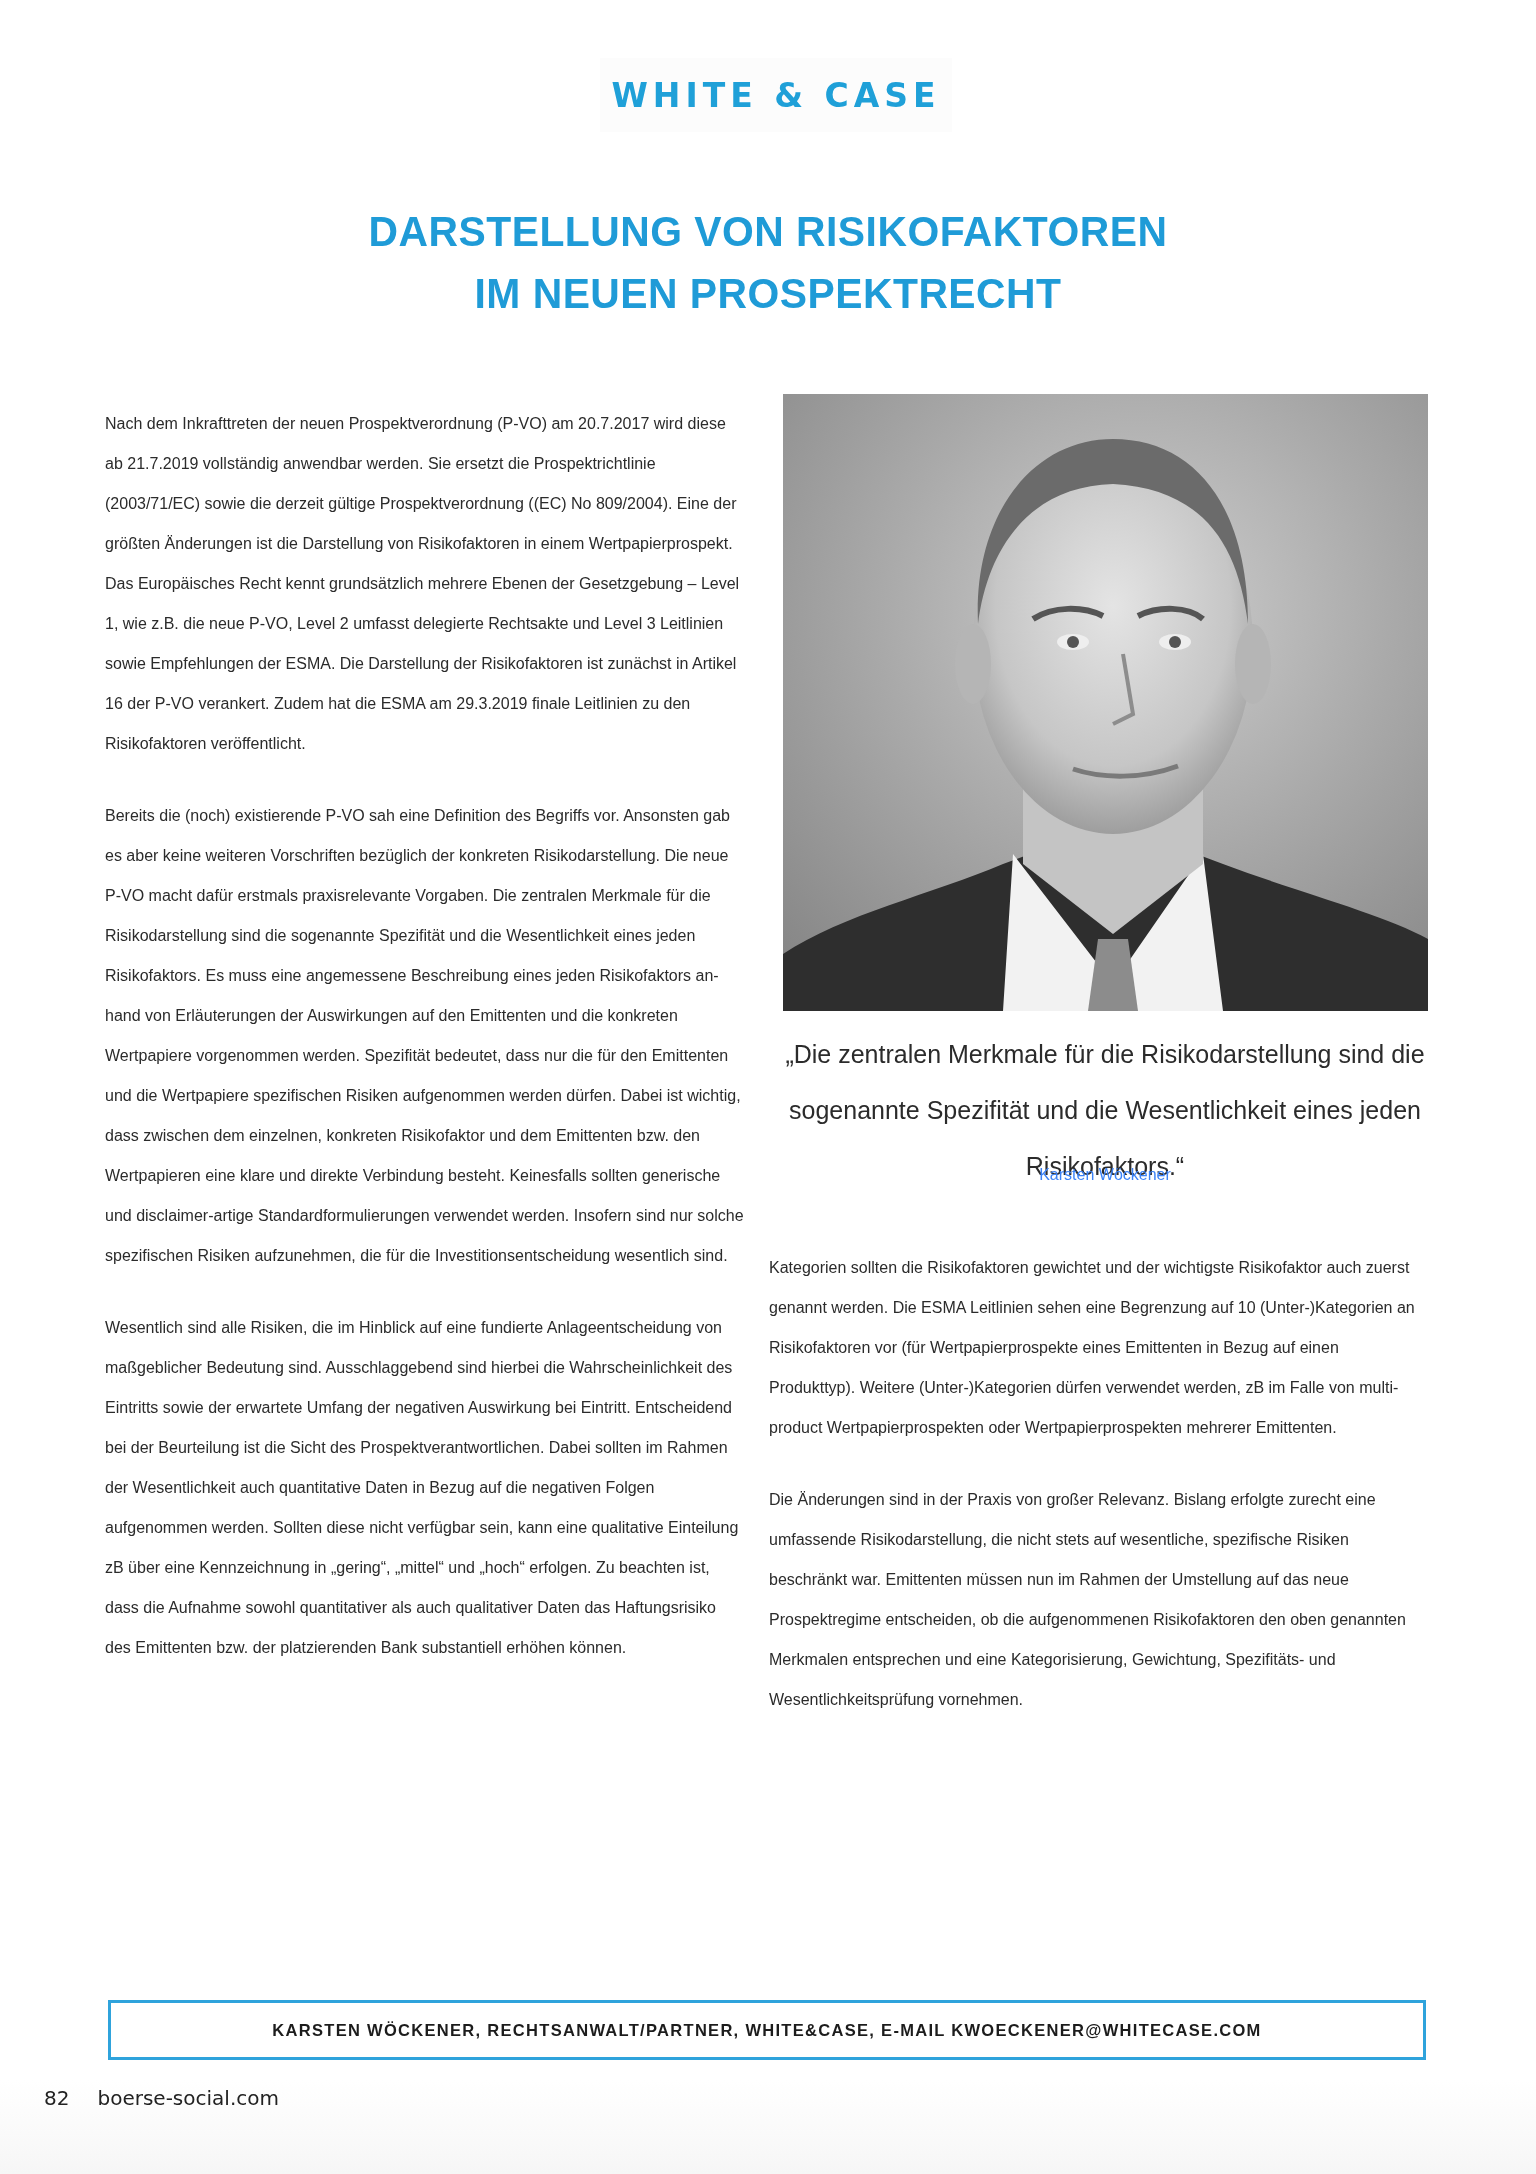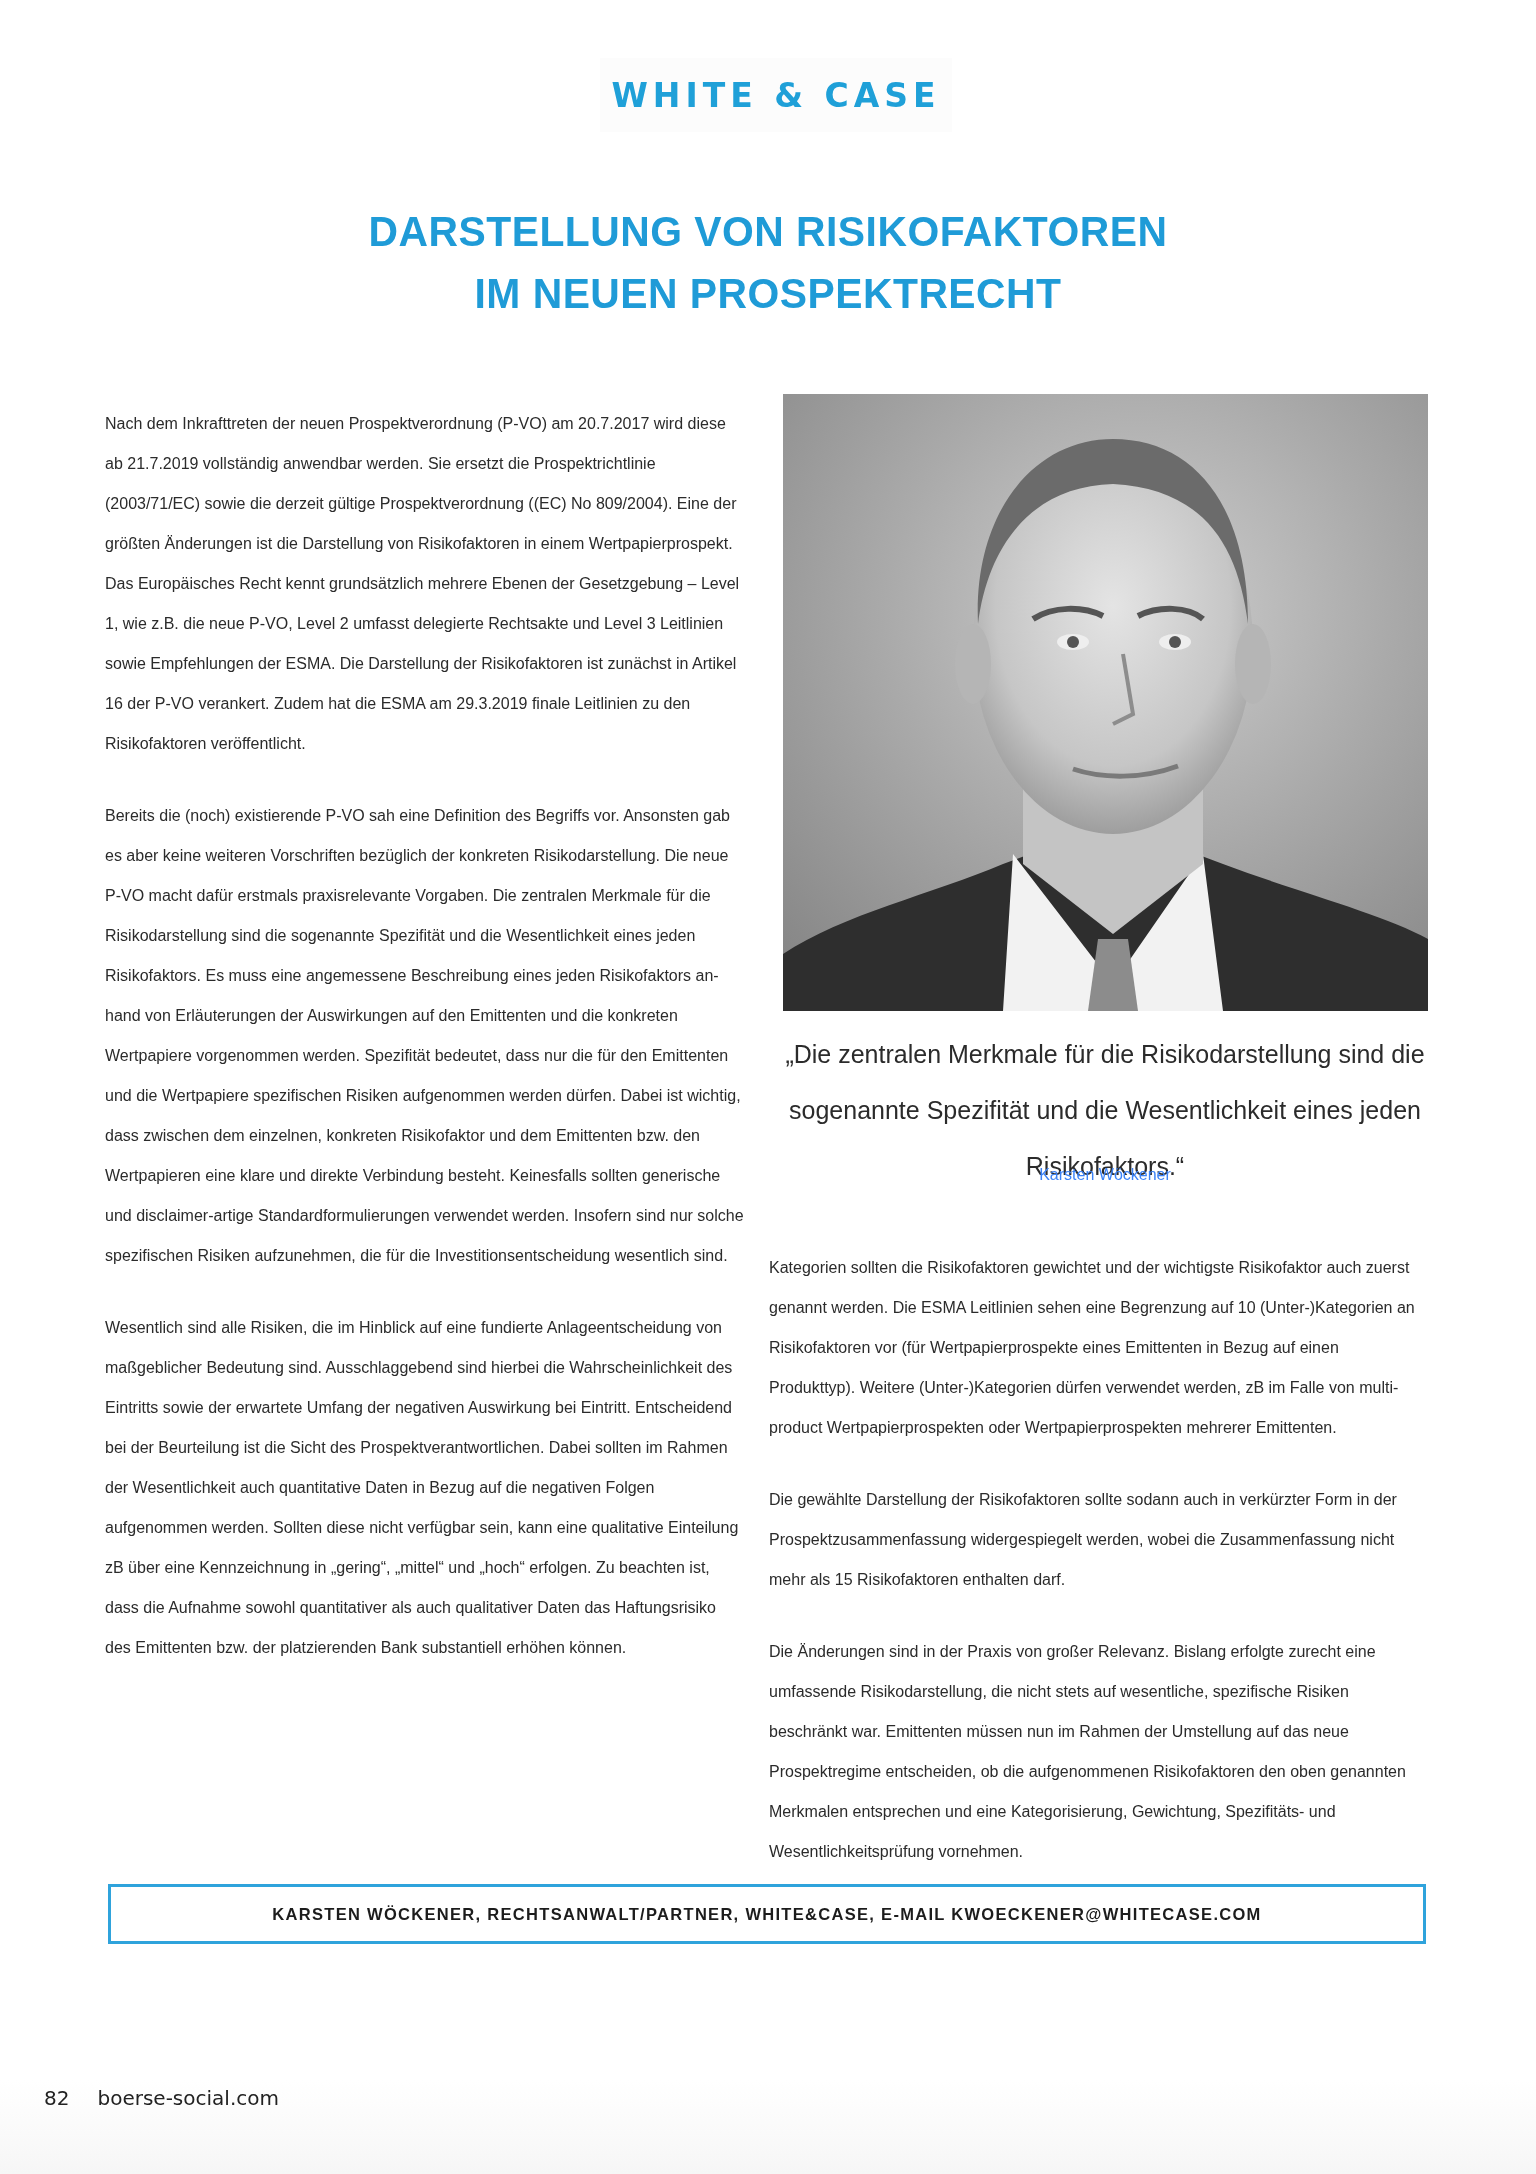--- a/index.html
+++ b/index.html
@@ -59,21 +59,21 @@
       line-height: 56px;
       color: #2b2b2b;
     }
     .quote-author {
       position: absolute; left: 770px; top: 1166px; width: 670px;
       text-align: center;
       font-size: 16px;
       color: #3b82f6;
     }
     .author-box {
-      position: absolute; left: 108px; top: 1884px; width: 1318px; height: 60px;
+      position: absolute; left: 108px; top: 2000px; width: 1318px; height: 60px;
       border: 3px solid #2fa3dc;
       display: flex; align-items: center; justify-content: center;
     }
     .author-box span {
       font-family: "Liberation Sans", sans-serif;
       font-weight: bold;
       font-size: 16.5px;
       letter-spacing: 1.3px;
       color: #1c1c1c;
     }
@@ -146,21 +146,20 @@
 
     <path d="M290 375 C320 385 360 385 395 372" stroke="#7a7a7a" stroke-width="5" fill="none"></path>
   </svg>
 </div>
 
 <div class="quote">„Die zentralen Merkmale für die Risikodarstellung sind die sogenannte Spezifität und die Wesentlich­keit eines jeden Risikofaktors.“</div>
 <div class="quote-author">Karsten Wöckener</div>
 
 <div class="col col-right">
   <p>Kategorien sollten die Risikofaktoren gewichtet und der wichtigste Risikofaktor auch zuerst genannt werden. Die ESMA Leitlinien sehen eine Begrenzung auf 10 (Unter-)Kategorien an Risikofaktoren vor (für Wertpapierprospekte eines Emittenten in Bezug auf einen Produkttyp). Weitere (Unter-)Kategorien dürfen verwendet werden, zB im Falle von multi-product Wertpapierprospekten oder Wertpapierprospekten mehrerer Emittenten.</p>
-  <p>Die gewählte Darstellung der Risikofaktoren sollte sodann auch in verkürzter Form in der Prospektzusammenfassung wi­dergespiegelt werden, wobei die Zusammenfassung nicht mehr als 15 Risikofaktoren enthalten darf.</p>
   <p>Die Änderungen sind in der Praxis von großer Relevanz. Bis­lang erfolgte zurecht eine umfassende Risikodarstellung, die nicht stets auf wesentliche, spezifische Risiken beschränkt war. Emittenten müssen nun im Rahmen der Umstellung auf das neue Prospektregime entscheiden, ob die aufgenommenen Ri­sikofaktoren den oben genannten Merkmalen entsprechen und eine Kategorisierung, Gewichtung, Spezifitäts- und Wesentlich­keitsprüfung vornehmen.</p>
 </div>
 
 <div class="author-box">
   <span>KARSTEN WÖCKENER, RECHTSANWALT/PARTNER, WHITE&amp;CASE, E-MAIL KWOECKENER@WHITECASE.COM</span>
 </div>
 
 <div class="footer">
   <span>82</span>
   <span>boerse-social.com</span>

